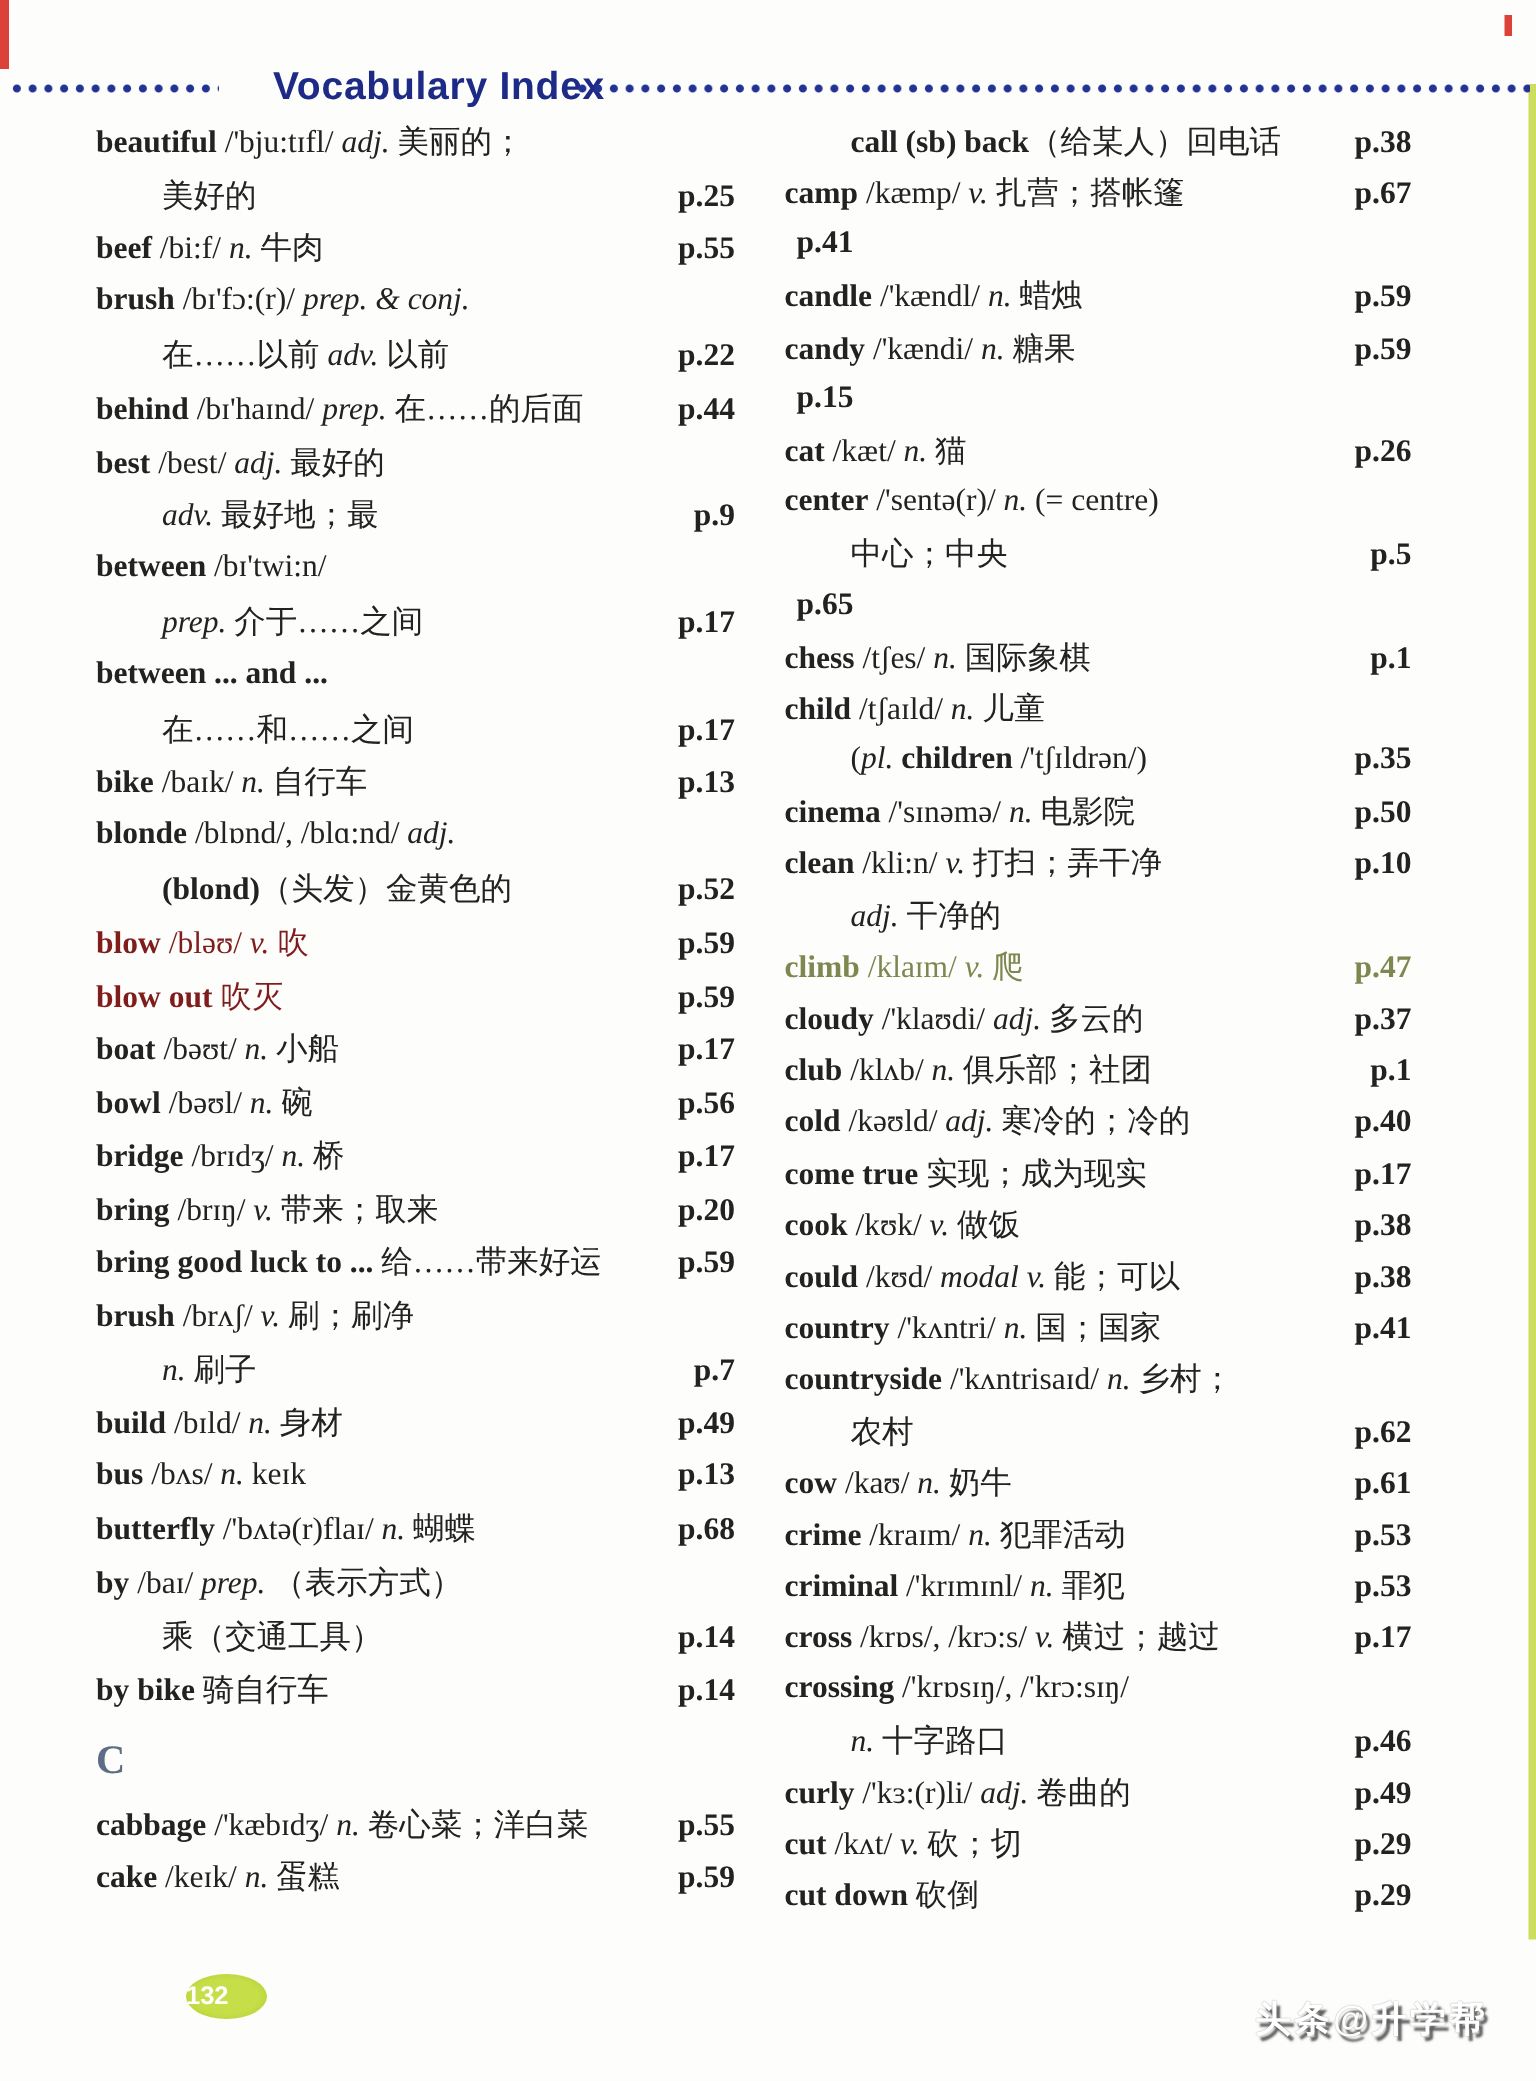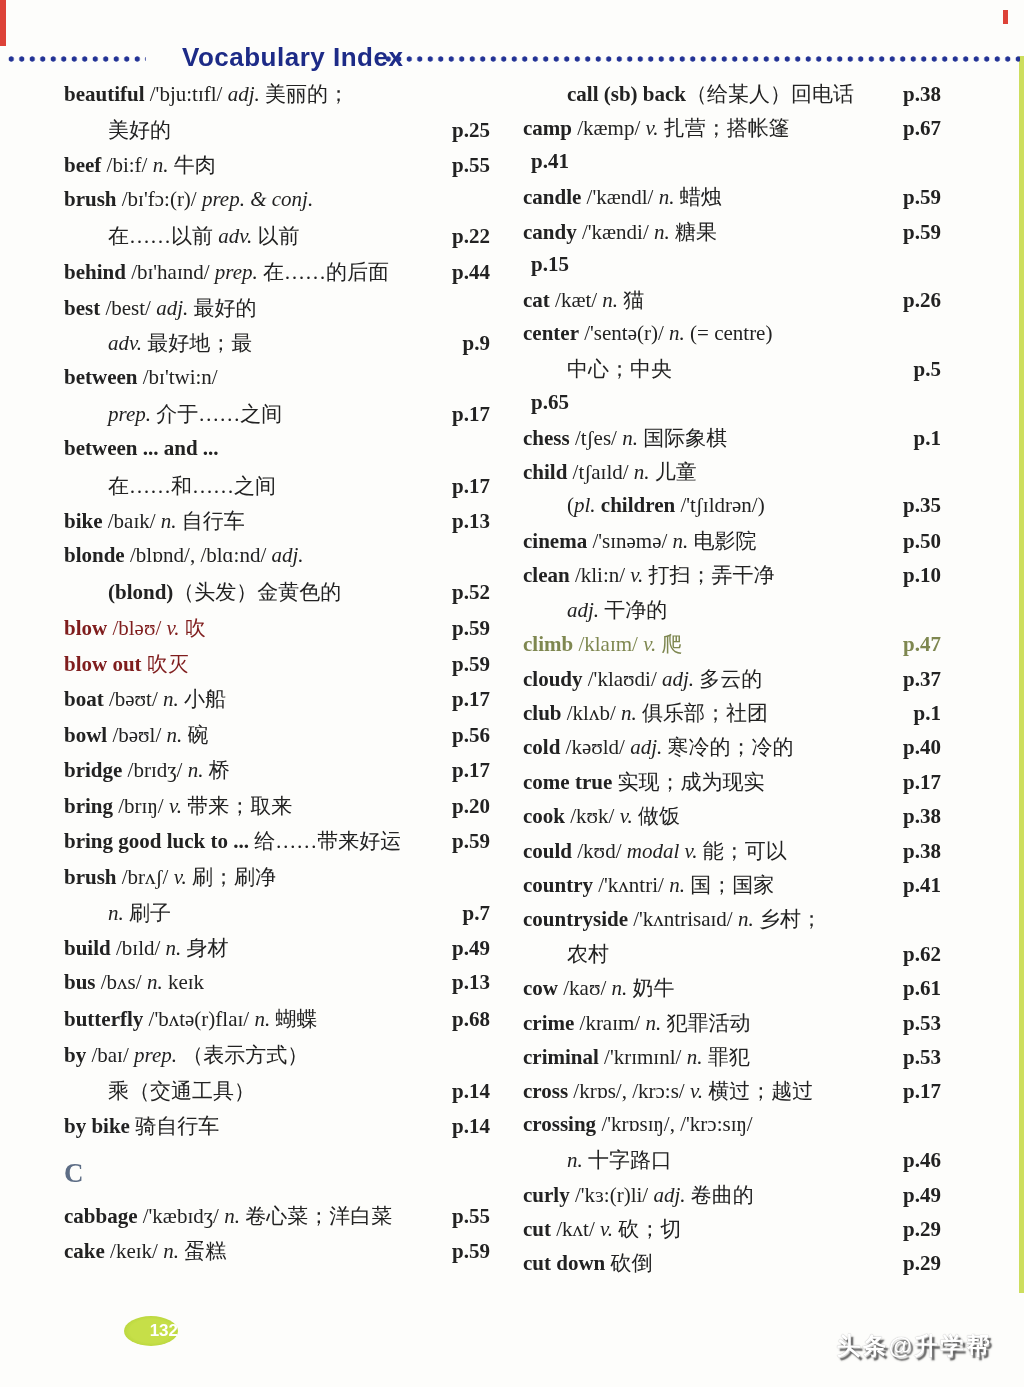--- a/index.html
+++ b/index.html
@@ -41,21 +41,21 @@
   .pg{font-weight:bold;margin-left:8px}
   .faded .txt{color:#7f1d1d}
   .olive .txt,.olive .pg{color:#7e8750}
   .section-letter{
     margin-top:10px;height:44px;font-size:27px;font-weight:bold;color:#5d6d85;
   }
   
   .page-badge{
     position:absolute;left:124px;top:1316px;width:54px;height:30px;
     background:radial-gradient(ellipse at center, #c6df48 55%, #a9ca2e 100%);
-    border-radius:50%;display:flex;align-items:center;justify-content:flex-end;
+    border-radius:50%;display:flex;align-items:center;justify-content:flex-start;
     font-family:"Liberation Sans", sans-serif;font-size:17px;font-weight:bold;color:#ffffff;
   }
   .watermark{
     position:absolute;right:32px;top:1330px;
     font-family:"Liberation Sans", sans-serif;
     font-size:24px;font-weight:bold;letter-spacing:2px;color:#ffffff;
     text-shadow:2.5px 3px 1.5px #5f5f5f, 0 0 1px #9a9a9a;
   }
 </style>
 </head>

